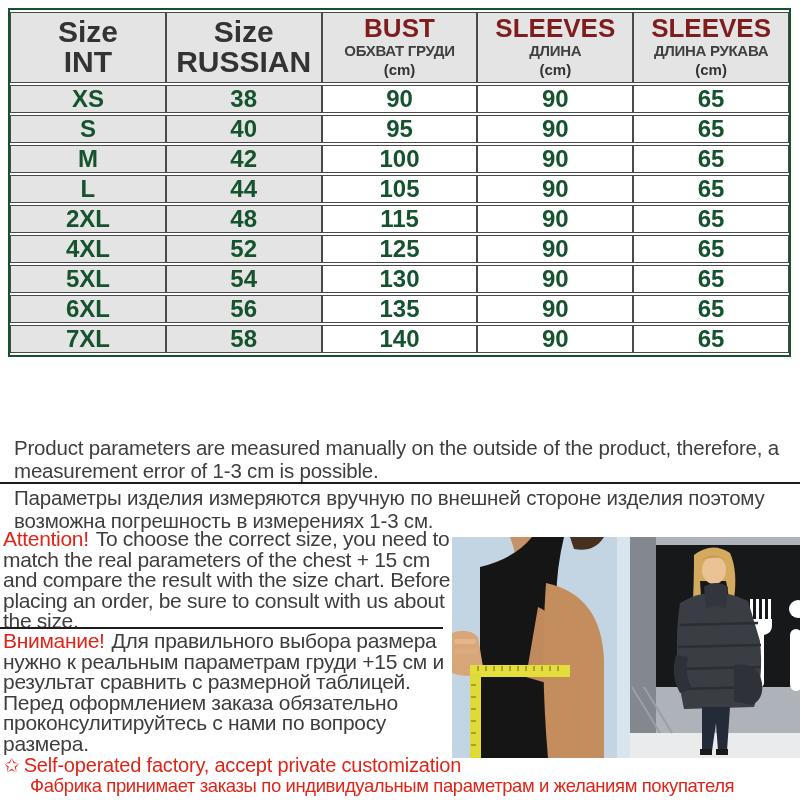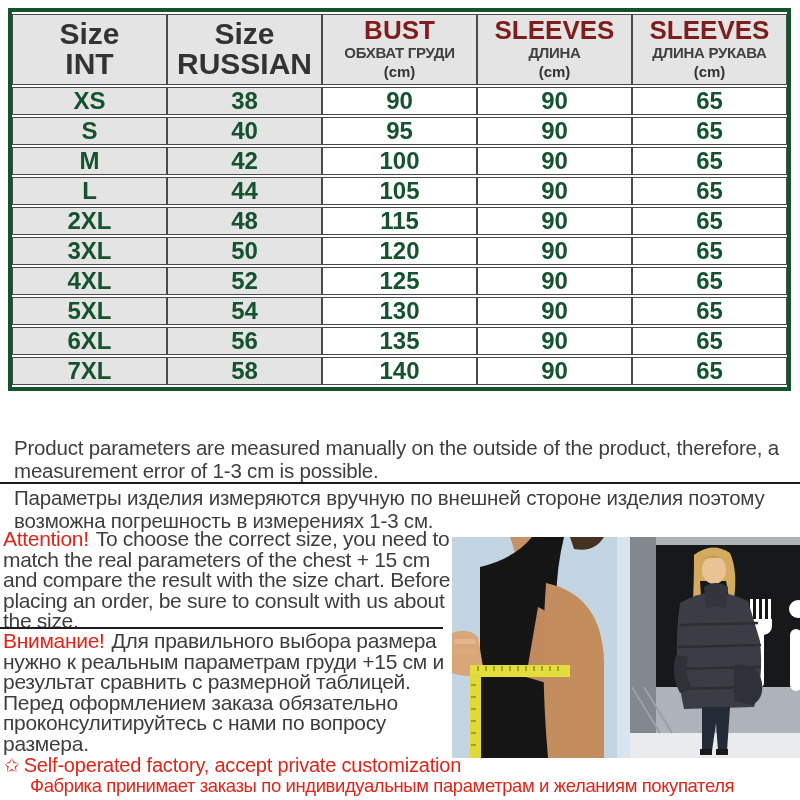--- a/index.html
+++ b/index.html
@@ -9,21 +9,21 @@
   html,body { background:#ffffff; }
   .sheet{
     position:relative; width:800px; height:800px; background:#fff;
     font-family:"Liberation Sans","DejaVu Sans",sans-serif;
     color:var(--text); overflow:hidden;
   }
   
   .size-table{
     position:absolute; top:8px; left:8px; width:783px;
     border-collapse:separate; border-spacing:0 2px;
-    border:4px solid #14532d; table-layout:fixed; background:#fff;
+    border:2px solid #14532d; table-layout:fixed; background:#fff;
   }
   .size-table th,.size-table td{
     border:1px solid var(--border); text-align:center; vertical-align:middle;
   }
   .size-table th{ background:var(--cell-gray); height:64px; padding:2px 0; }
   .size-table td{
     height:28px; font-size:24px; font-weight:bold; background:#fff;
     color:#14532d; line-height:1;
   }
   .size-table td.gray{ background:var(--cell-gray); }
@@ -110,27 +110,20 @@
           <td class="gray">L</td>
           <td class="gray">44</td>
           <td>105</td>
           <td>90</td>
           <td>65</td>
         </tr>
         <tr>
           <td class="gray">2XL</td>
           <td class="gray">48</td>
           <td>115</td>
-          <td>90</td>
-          <td>65</td>
-        </tr>
-        <tr>
-          <td class="gray">3XL</td>
-          <td class="gray">50</td>
-          <td>120</td>
           <td>90</td>
           <td>65</td>
         </tr>
         <tr>
           <td class="gray">4XL</td>
           <td class="gray">52</td>
           <td>125</td>
           <td>90</td>
           <td>65</td>
         </tr>

